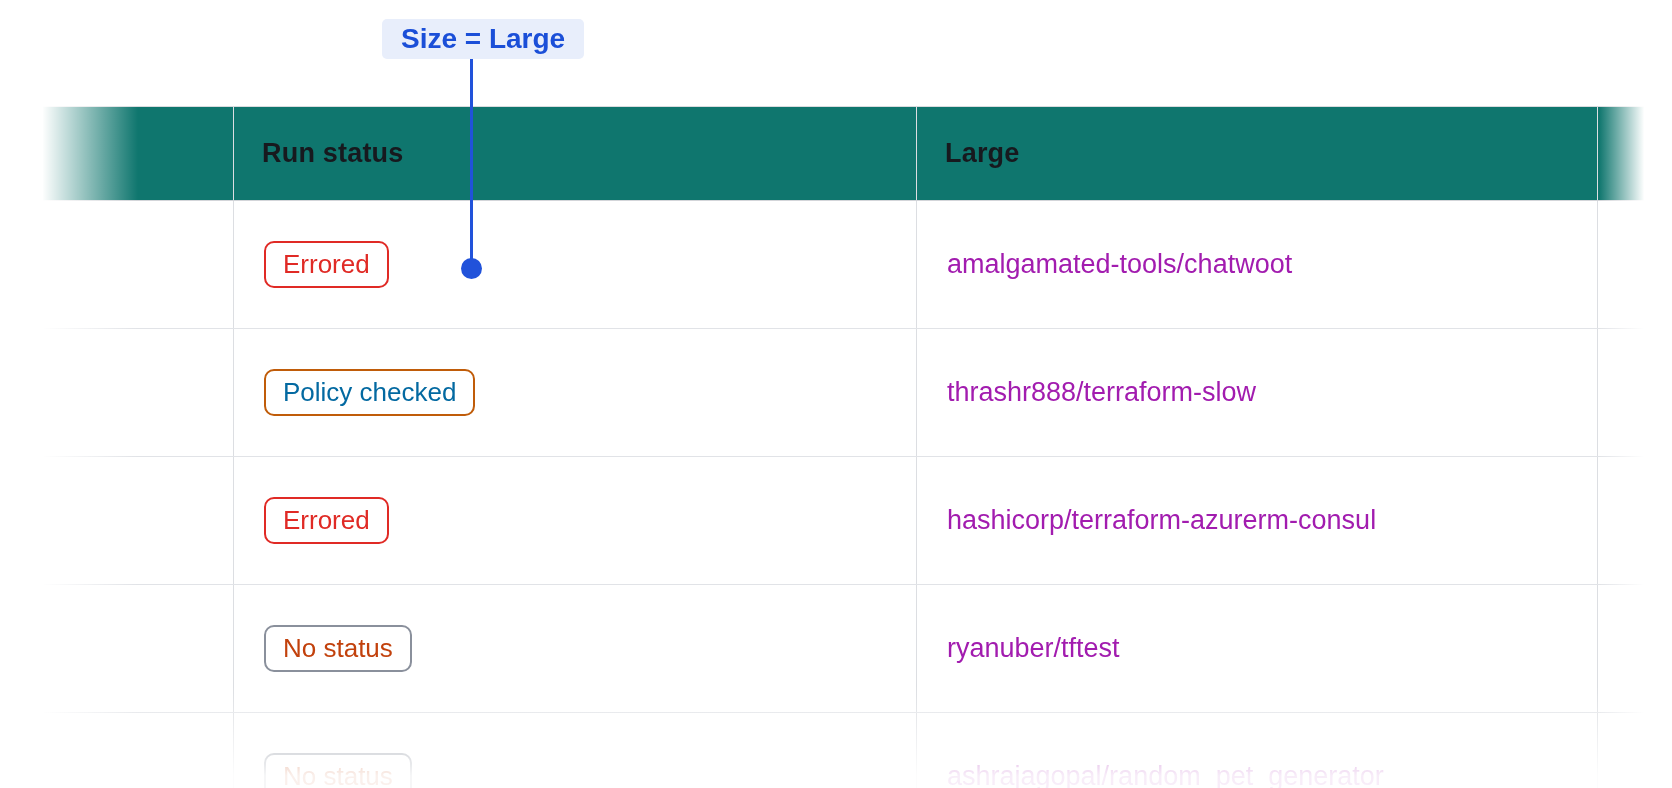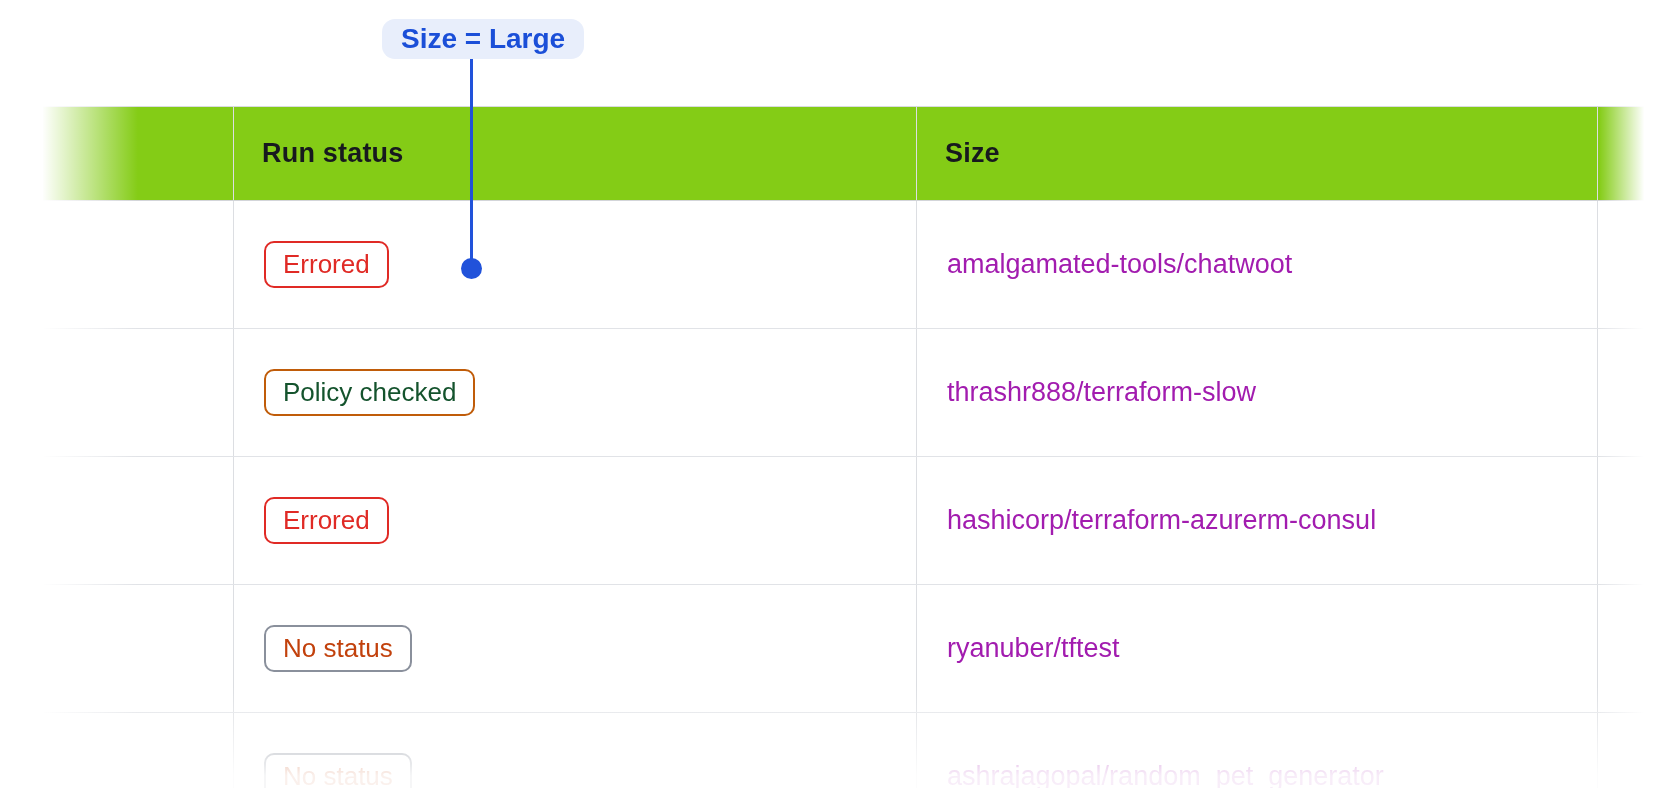--- a/index.html
+++ b/index.html
@@ -18,21 +18,21 @@
     left: 43px;
     top: 106px;
     width: 1629px;
     z-index: 1;
   }
   .thead {
     display: grid;
     grid-template-columns: 190px 683px 681px 1fr;
     height: 95px;
     box-sizing: border-box;
-    background: #84cc16;
+    background: #0f766e;
     border-top: 1px solid #d9dbde;
     border-bottom: 1px solid #d3d5d9;
   }
   .thead .cell {
     display: flex;
     align-items: center;
     padding-left: 28px;
     box-sizing: border-box;
     font-size: 27px;
     font-weight: 700;
@@ -61,21 +61,21 @@
     font-size: 26px;
     line-height: 1.1;
     padding: 7px 17px;
     border: 2px solid #8a909c;
     border-radius: 10px;
     background: #ffffff;
     color: #3d424e;
     white-space: nowrap;
   }
   .badge[data-variant="errored"] { color: #e02a25; border-color: #e02a25; }
-  .badge[data-variant="policy-checked"] { color: #14532d; border-color: #c05c09; }
+  .badge[data-variant="policy-checked"] { color: #0369a1; border-color: #c05c09; }
   .badge[data-variant="no-status"] { color: #c2410c; border-color: #8a909c; }
 
   .repo-text {
     font-size: 27px;
     color: #a21caf;
     white-space: nowrap;
   }
 
   
   .fade-left {
@@ -97,21 +97,21 @@
     z-index: 5; pointer-events: none;
   }
 
   
   .note-pill {
     position: absolute;
     left: 382px; top: 19px;
     height: 40px;
     display: flex; align-items: center;
     padding: 0 19px;
-    border-radius: 13px;
+    border-radius: 5px;
     background: #e8eefb;
     color: #1b4fd8;
     font-size: 28px;
     font-weight: 600;
     z-index: 10;
     white-space: nowrap;
   }
   .note-line {
     position: absolute;
     left: 470px; top: 59px;
@@ -134,21 +134,21 @@
 <div class="stage">
 
   <div class="runs-table">
 
     <div class="thead">
       <div class="cell c0"></div>
       <div class="cell c1">
         <span>Run status</span>
       </div>
       <div class="cell c2">
-        <span>Size</span>
+        <span>Large</span>
       </div>
       <div class="cell c3"></div>
     </div>
 
     <div class="trow">
       <div class="cell c0"></div>
       <div class="cell c1">
         <span class="badge" data-variant="errored">Errored</span>
       </div>
       <div class="cell c2">

